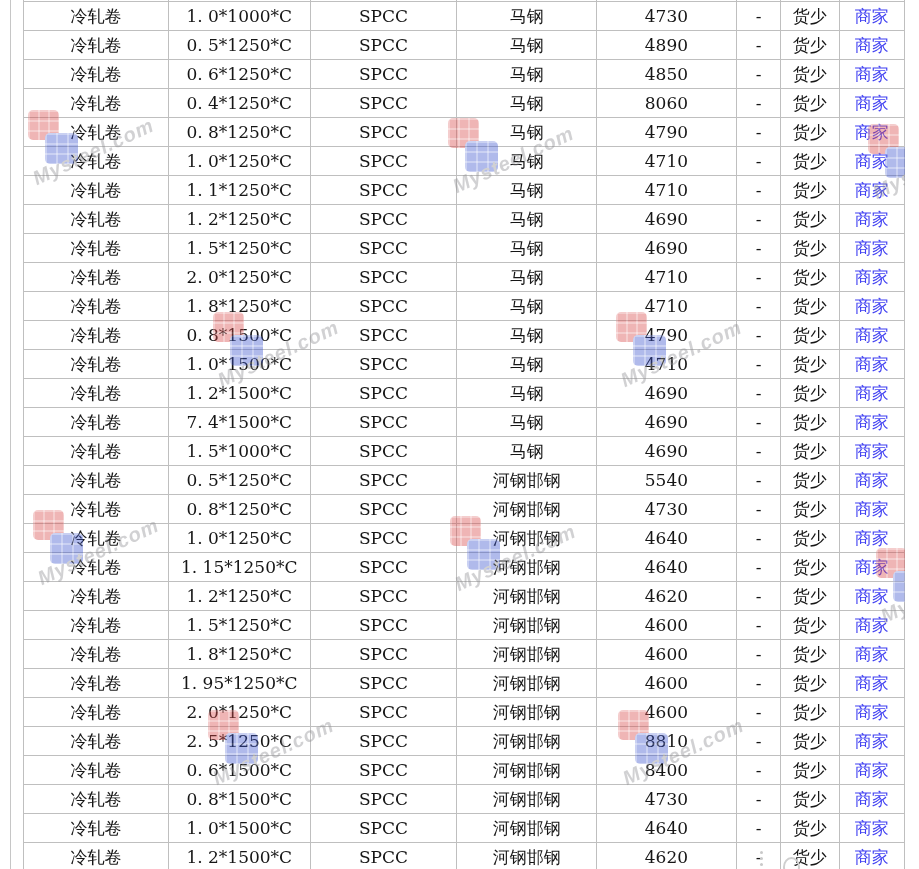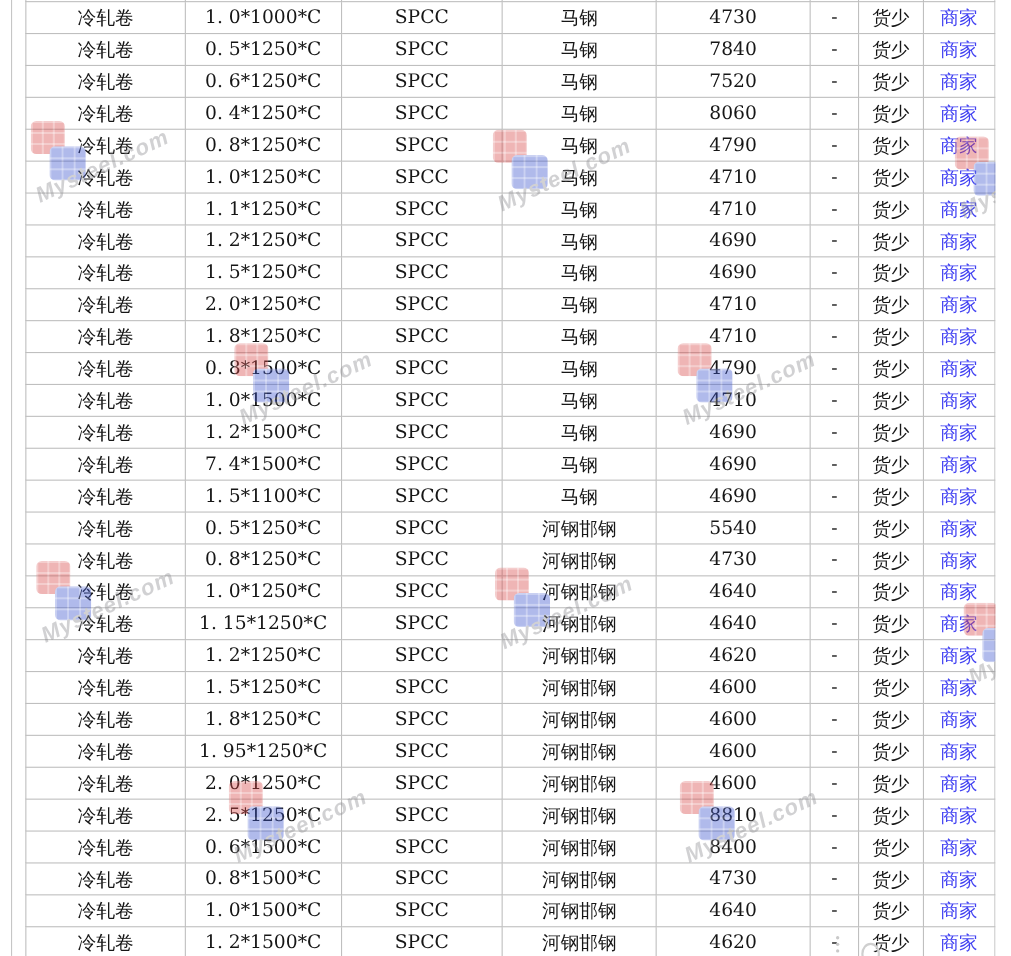--- a/index.html
+++ b/index.html
@@ -94,31 +94,31 @@
           <td>4730</td>
           <td>-</td>
           <td>货少</td>
           <td><span class="merchant-link" style="color: rgb(65, 65, 242);">商家</span></td>
         </tr>
         <tr>
           <td>冷轧卷</td>
           <td>0. 5*1250*C</td>
           <td>SPCC</td>
           <td>马钢</td>
-          <td>7840</td>
+          <td>4890</td>
           <td>-</td>
           <td>货少</td>
           <td><span class="merchant-link" style="color: rgb(65, 65, 242);">商家</span></td>
         </tr>
         <tr>
           <td>冷轧卷</td>
           <td>0. 6*1250*C</td>
           <td>SPCC</td>
           <td>马钢</td>
-          <td>7520</td>
+          <td>4850</td>
           <td>-</td>
           <td>货少</td>
           <td><span class="merchant-link" style="color: rgb(65, 65, 242);">商家</span></td>
         </tr>
         <tr>
           <td>冷轧卷</td>
           <td>0. 4*1250*C</td>
           <td>SPCC</td>
           <td>马钢</td>
           <td>8060</td>
@@ -231,21 +231,21 @@
           <td>7. 4*1500*C</td>
           <td>SPCC</td>
           <td>马钢</td>
           <td>4690</td>
           <td>-</td>
           <td>货少</td>
           <td><span class="merchant-link" style="color: rgb(65, 65, 242);">商家</span></td>
         </tr>
         <tr>
           <td>冷轧卷</td>
-          <td>1. 5*1100*C</td>
+          <td>1. 5*1000*C</td>
           <td>SPCC</td>
           <td>马钢</td>
           <td>4690</td>
           <td>-</td>
           <td>货少</td>
           <td><span class="merchant-link" style="color: rgb(65, 65, 242);">商家</span></td>
         </tr>
         <tr>
           <td>冷轧卷</td>
           <td>0. 5*1250*C</td>

